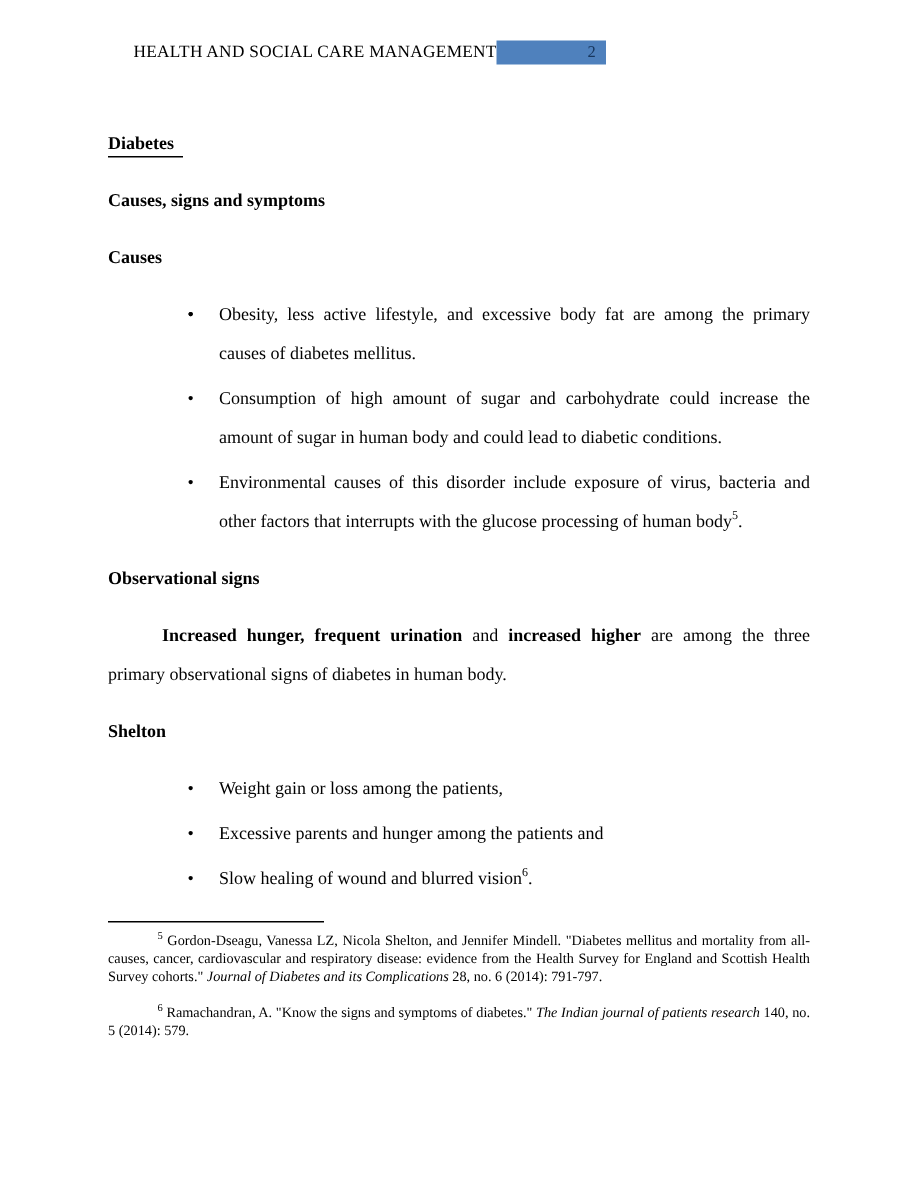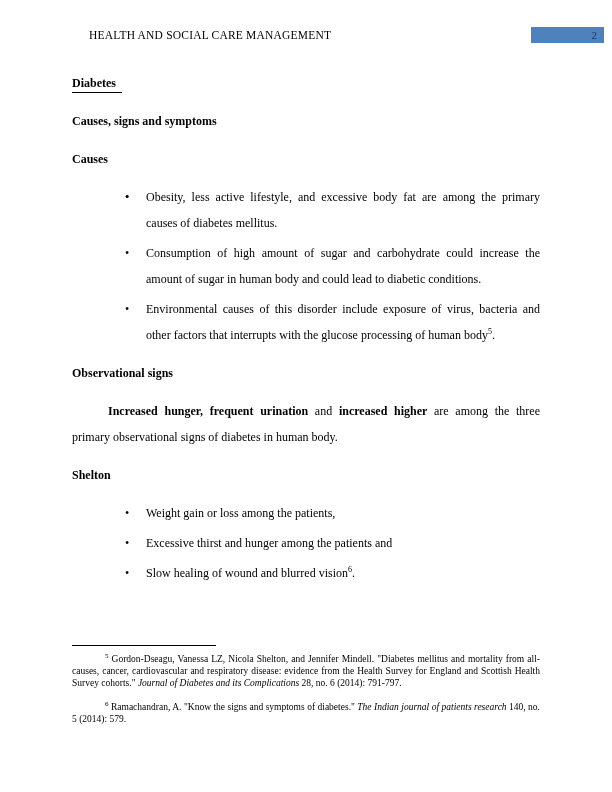--- a/index.html
+++ b/index.html
@@ -14,22 +14,21 @@
     background: #ffffff;
     font-family: "Liberation Serif", serif;
     color: #000000;
     box-sizing: border-box;
     padding: 27px 72px 40px 72px;
     overflow: hidden;
   }
   .header {
     display: flex;
     align-items: center;
-    justify-content: space-between;
-    margin-bottom: 27px;
+    margin-bottom: 39px;
   }
   .header-title {
     font-size: 11.5px;
     padding-left: 17px;
     letter-spacing: 0.2px;
     white-space: nowrap;
   }
   .page-num-box {
     width: 73px;
     height: 16px;
@@ -85,21 +84,21 @@
   }
   .para b { font-weight: bold; }
   sup.ref {
     font-size: 8px;
     line-height: 0;
   }
   .footnotes {
     position: absolute;
     left: 72px;
     right: 72px;
-    top: 645px;
+    top: 614px;
   }
   .footnote-rule {
     width: 144px;
     border-top: 1px solid #000;
     margin-bottom: 7px;
   }
   .footnote {
     font-size: 9.5px;
     line-height: 12px;
     text-align: justify;
@@ -154,21 +153,21 @@
 
   <p class="heading">Shelton</p>
 
   <ul class="bullets">
     <li>
       <span class="bullet-glyph">•</span>
       <span>Weight gain or loss among the patients,</span>
     </li>
     <li>
       <span class="bullet-glyph">•</span>
-      <span>Excessive thirst and hunger among the patients and</span>
+      <span>Excessive parents and hunger among the patients and</span>
     </li>
     <li>
       <span class="bullet-glyph">•</span>
       <span>Slow healing of wound and blurred vision</span><sup class="ref">6</sup><span>.</span>
     </li>
   </ul>
 
   <div class="footnotes">
     <div class="footnote-rule"></div>
     <p class="footnote"><sup>5</sup><span> Gordon-Dseagu, Vanessa LZ, Nicola Shelton, and Jennifer Mindell. "Diabetes mellitus and mortality from all-causes, cancer, cardiovascular and respiratory disease: evidence from the Health Survey for England and Scottish Health Survey cohorts." </span><i>Journal of Diabetes and its Complications</i><span> 28, no. 6 (2014): 791-797.</span></p>

